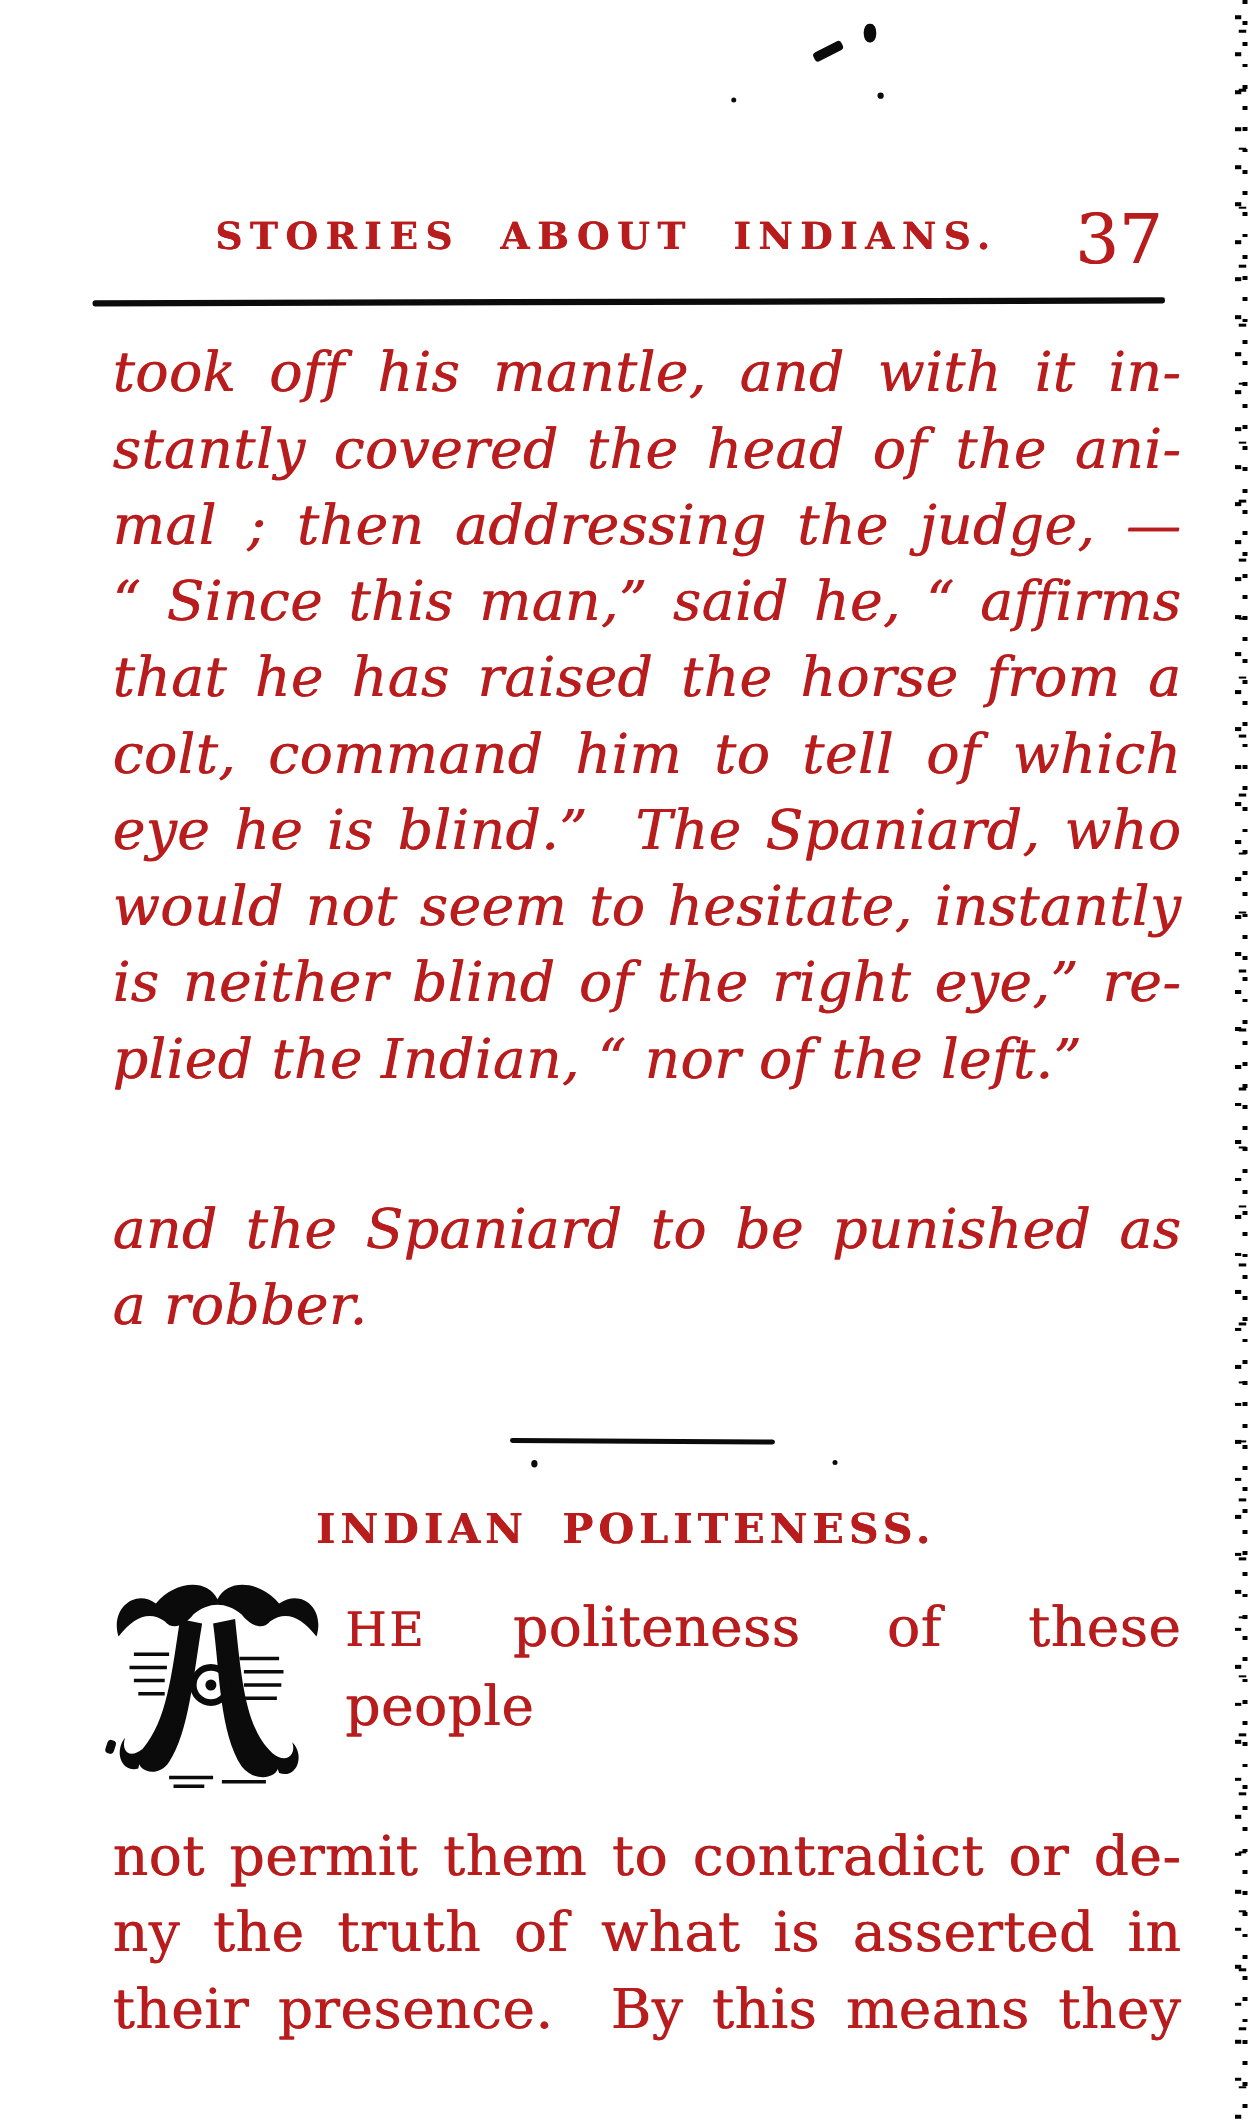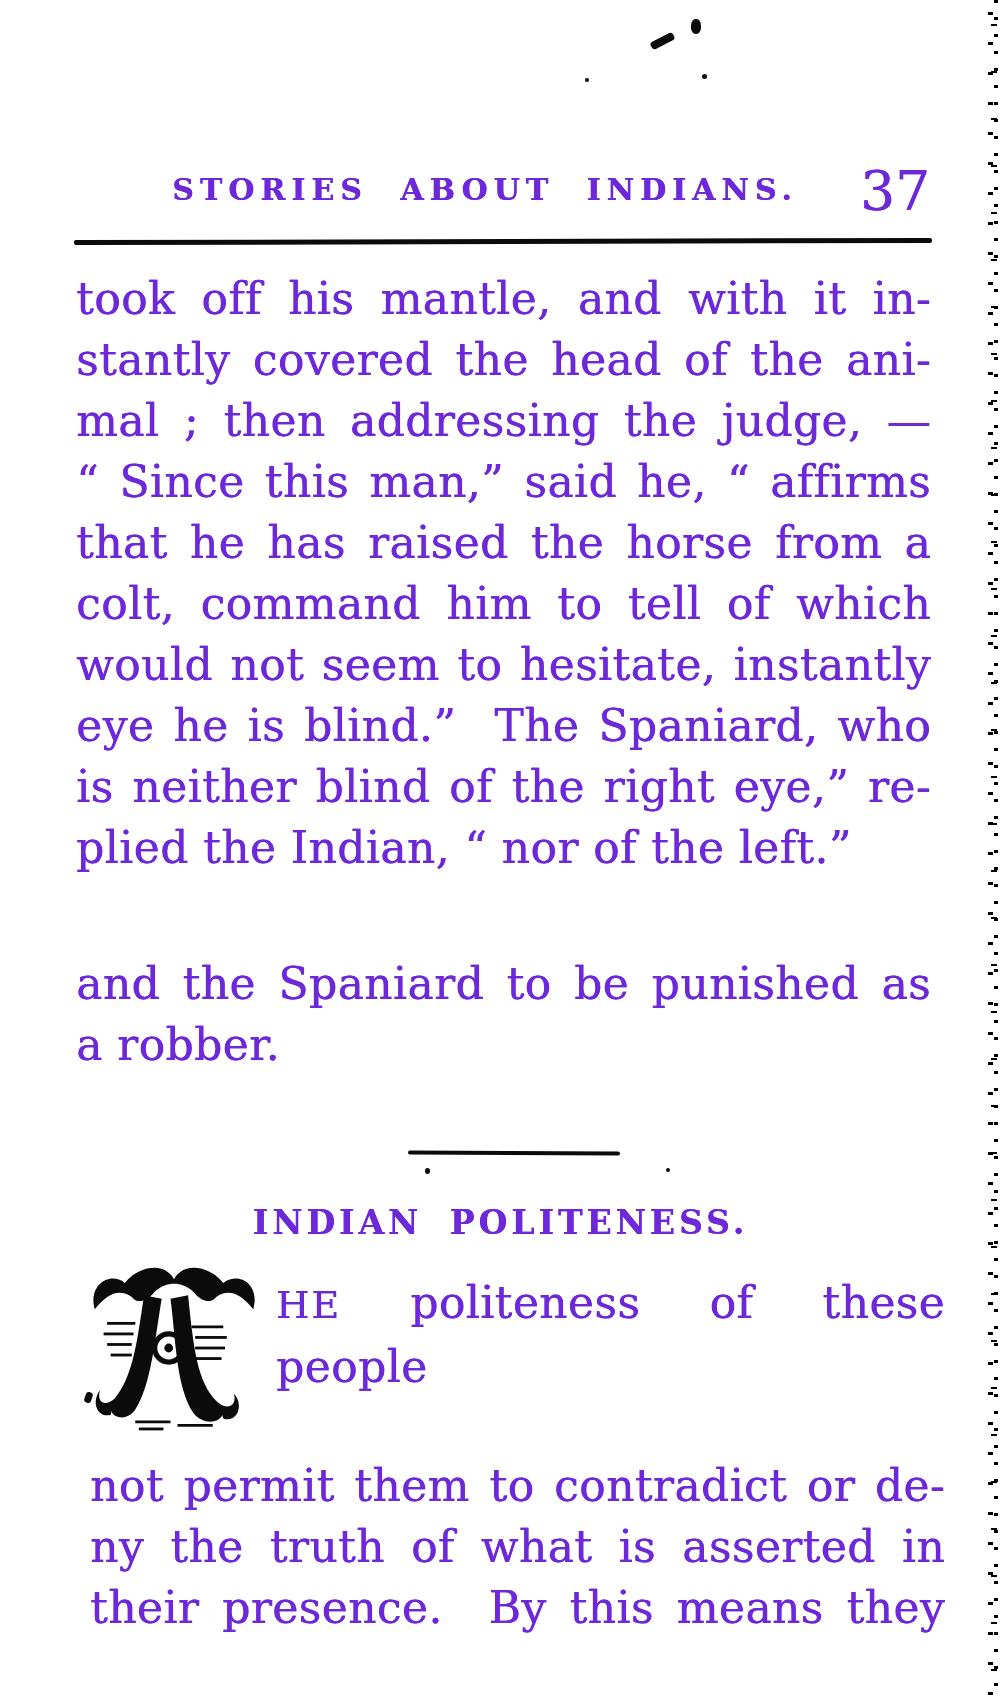--- a/index.html
+++ b/index.html
@@ -1,33 +1,33 @@
 <!DOCTYPE html>
 <html><head>
 <meta charset="utf-8">
 <style>
   html,body{margin:0;padding:0;background:#ffffff;}
   .page{
     position:relative;width:1000px;height:1698px;background:#ffffff;
-    color:#6d28d9;font-family:"DejaVu Serif", serif;overflow:hidden;
+    color:#b91c1c;font-family:"DejaVu Serif", serif;overflow:hidden;
   }
   .running-head{
     position:absolute;top:172px;left:90px;width:790px;text-align:center;
     font-size:30px;letter-spacing:6px;word-spacing:16px;font-weight:bold;
     text-shadow:0.4px 0 0 currentColor;
   }
   .page-num{
     position:absolute;top:164px;right:70px;font-size:55px;line-height:1;
     text-shadow:0.6px 0 0 currentColor;
   }
   .head-rule{
     position:absolute;top:239px;left:74px;width:858px;height:5px;
     background:#0b0b0b;border-radius:2px;transform:rotate(-0.15deg);
   }
-  .col{position:absolute;left:76px;width:855px;}
+  .col{position:absolute;left:90px;width:855px;font-style:italic;}
   .line{
     font-size:44px;line-height:61px;letter-spacing:0.4px;
     white-space:pre-wrap;text-shadow:0.55px 0 0 currentColor;
   }
   .line.j{text-align:justify;text-align-last:justify;}
   #para1{top:268px;}
   #para2{top:953px;}
   .divider{
     position:absolute;top:1151px;left:408px;width:212px;height:4px;
     background:#0b0b0b;transform:rotate(0.3deg);border-radius:2px;
@@ -72,22 +72,22 @@
 
   <div class="head-rule"></div>
 
   <div id="para1" class="col">
       <div class="line j">took off his mantle, and with it in-</div>
       <div class="line j">stantly covered the head of the ani-</div>
       <div class="line j">mal ; then addressing the judge, —</div>
       <div class="line j">“ Since this man,” said he, “ affirms</div>
       <div class="line j">that he has raised the horse from a</div>
       <div class="line j">colt, command him to tell of which</div>
+      <div class="line j">eye he is blind.”  The Spaniard, who</div>
       <div class="line j">would not seem to hesitate, instantly</div>
-      <div class="line j">eye he is blind.”  The Spaniard, who</div>
       <div class="line j">is neither blind of the right eye,” re-</div>
       <div class="line">plied the Indian, “ nor of the left.”</div>
     </div>
 
   <div id="para2" class="col">
       <div class="line j">and the Spaniard to be punished as</div>
       <div class="line">a robber.</div>
     </div>
 
   <div class="divider"></div>

